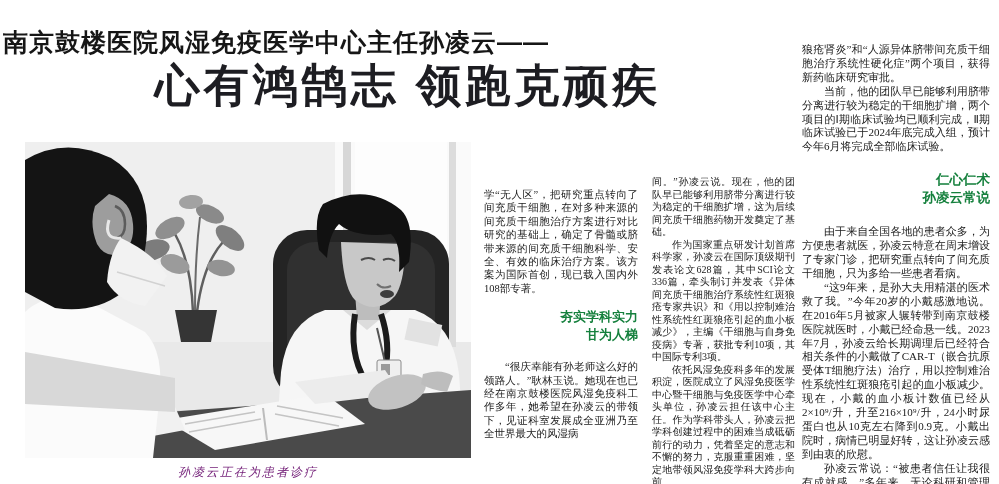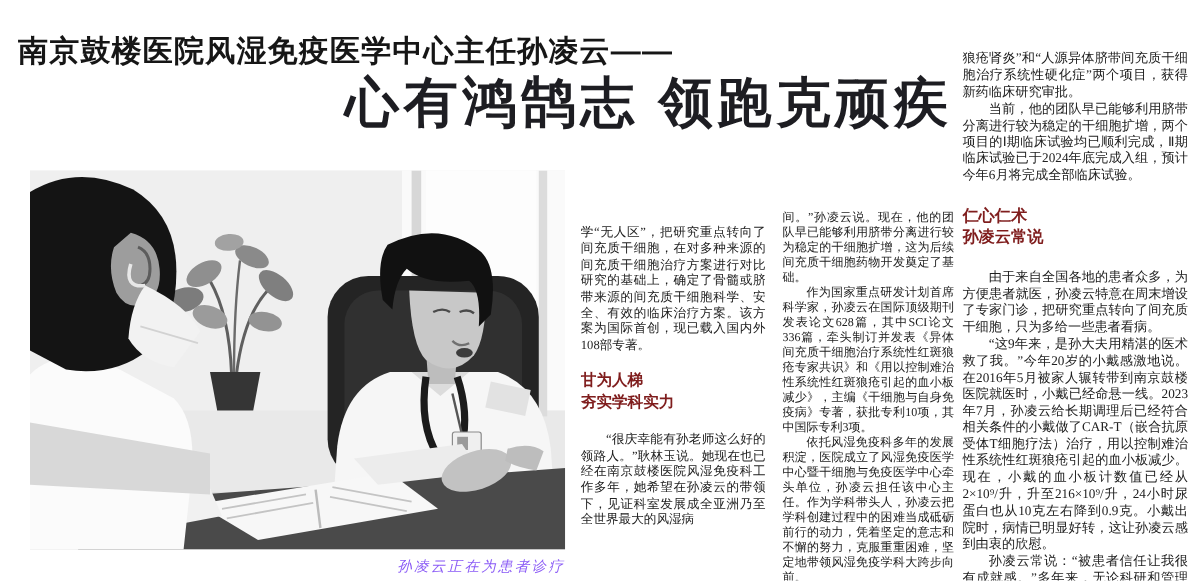--- a/index.html
+++ b/index.html
@@ -3,55 +3,55 @@
 <meta charset="utf-8">
 <style>
   html,body{margin:0;padding:0;background:#ffffff;}
   .paper{
     position:relative;width:999px;height:484px;background:#fff;
     overflow:hidden;color:#1b1b1b;
     font-family:"Liberation Serif",serif;
   }
   
   .kicker{
-    position:absolute;left:15px;top:26px;width:780px;
+    position:absolute;left:3px;top:26px;width:780px;
     font-family:"Liberation Sans",sans-serif;
     font-weight:bold;font-size:25px;letter-spacing:1px;color:#161616;
     white-space:nowrap;
   }
   .title{
-    position:absolute;left:0;top:56px;width:794px;margin:0;
-    text-align:right;
+    position:absolute;left:11px;top:56px;width:794px;margin:0;
+    text-align:center;
     font-family:"Liberation Sans",sans-serif;
     font-weight:900;font-size:45px;letter-spacing:4px;color:#1d1d22;
   }
   
   .photo{
     position:absolute;left:25px;top:142px;width:446px;height:316px;
     margin:0;padding:0;
   }
   .photo svg{display:block;width:446px;height:316px;}
   .caption{
     position:absolute;left:25px;top:464px;width:446px;
-    text-align:right;font-style:italic;font-size:12px;color:#8b5cf6;
+    text-align:center;font-style:italic;font-size:12px;color:#701a75;
     font-family:"Liberation Serif",serif;letter-spacing:2px;
   }
   
   .col{
     position:absolute;text-align:justify;color:#202020;overflow:hidden;margin-top:40px;
   }
   .col p{margin:0;text-indent:2em;}
   .col p.cont{text-indent:0;}
   .col1{left:484px;top:148px;width:154px;height:348px;font-size:10.5px;line-height:13.4px;}
   .col2{left:652px;top:136px;width:143px;height:348px;font-size:10px;line-height:12.5px;}
   .col3{left:802px;top:3px;width:188px;height:481px;font-size:11px;line-height:13.9px;}
   .subhead{
-    margin:13px 0 16px;text-align:left;
+    margin:13px 0 16px;text-align:right;
     font-family:"Liberation Sans",sans-serif;
-    font-weight:bold;font-size:13px;line-height:18px;color:#7f1d1d;
+    font-weight:bold;font-size:13px;line-height:18px;color:#15803d;
     text-indent:0;
   }
   .subhead span{display:block;}
   .col3 .subhead{margin:17px 0 18px;font-size:13.5px;}
 </style>
 </head>
 <body>
 
 <div class="paper">
 
@@ -132,22 +132,22 @@
         <path d="M96 96 q-18 2 -12 -18" stroke="#e8e8e8" stroke-width="3" fill="none"></path>
         <path d="M92 130 L140 144" stroke="#d2d2d2" stroke-width="1.5" fill="none"></path>
       </g>
     </svg>
   </figure>
   <div class="caption">孙凌云正在为患者诊疗</div>
 
   <div class="col col1">
     <p class="cont">学“无人区”，把研究重点转向了间充质干细胞，在对多种来源的间充质干细胞治疗方案进行对比研究的基础上，确定了骨髓或脐带来源的间充质干细胞科学、安全、有效的临床治疗方案。该方案为国际首创，现已载入国内外108部专著。</p>
     <h2 class="subhead">
+      <span>夯实学科实力</span>
       <span>甘为人梯</span>
-      <span>夯实学科实力</span>
     </h2>
     <p>“很庆幸能有孙老师这么好的领路人。”耿林玉说。她现在也已经在南京鼓楼医院风湿免疫科工作多年，她希望在孙凌云的带领下，见证科室发展成全亚洲乃至全世界最大的风湿病</p>
   </div>
 
   <div class="col col2">
     <p class="cont">间。”孙凌云说。现在，他的团队早已能够利用脐带分离进行较为稳定的干细胞扩增，这为后续间充质干细胞药物开发奠定了基础。</p>
     <p>作为国家重点研发计划首席科学家，孙凌云在国际顶级期刊发表论文628篇，其中SCI论文336篇，牵头制订并发表《异体间充质干细胞治疗系统性红斑狼疮专家共识》和《用以控制难治性系统性红斑狼疮引起的血小板减少》，主编《干细胞与自身免疫病》专著，获批专利10项，其中国际专利3项。</p>
     <p>依托风湿免疫科多年的发展积淀，医院成立了风湿免疫医学中心暨干细胞与免疫医学中心牵头单位，孙凌云担任该中心主任。作为学科带头人，孙凌云把学科创建过程中的困难当成砥砺前行的动力，凭着坚定的意志和不懈的努力，克服重重困难，坚定地带领风湿免疫学科大跨步向前。</p>
   </div>
 

